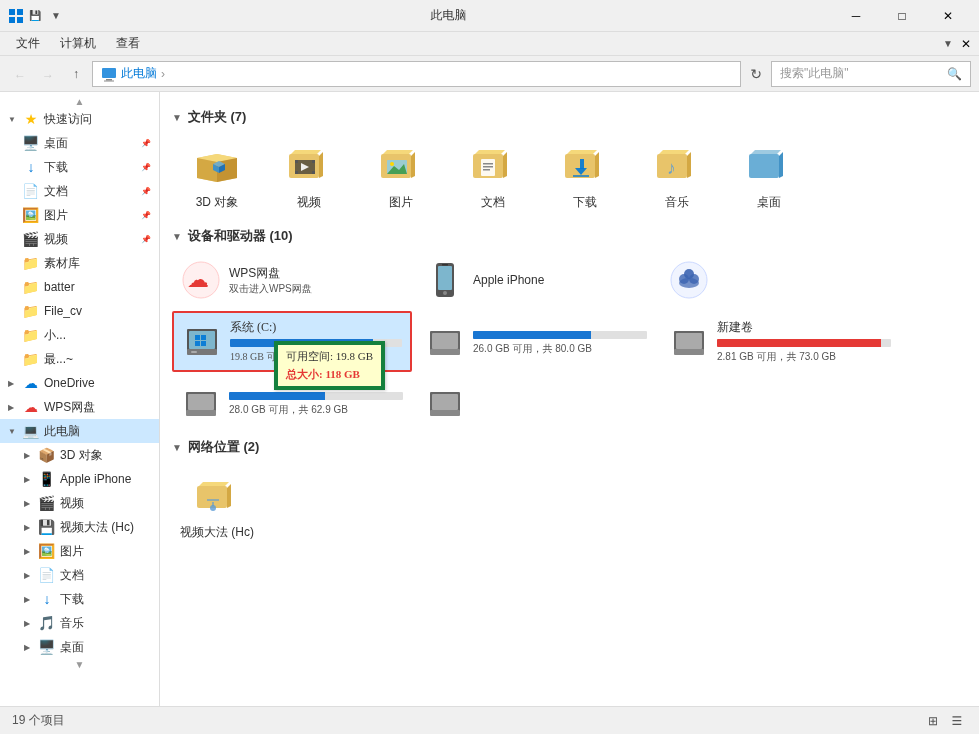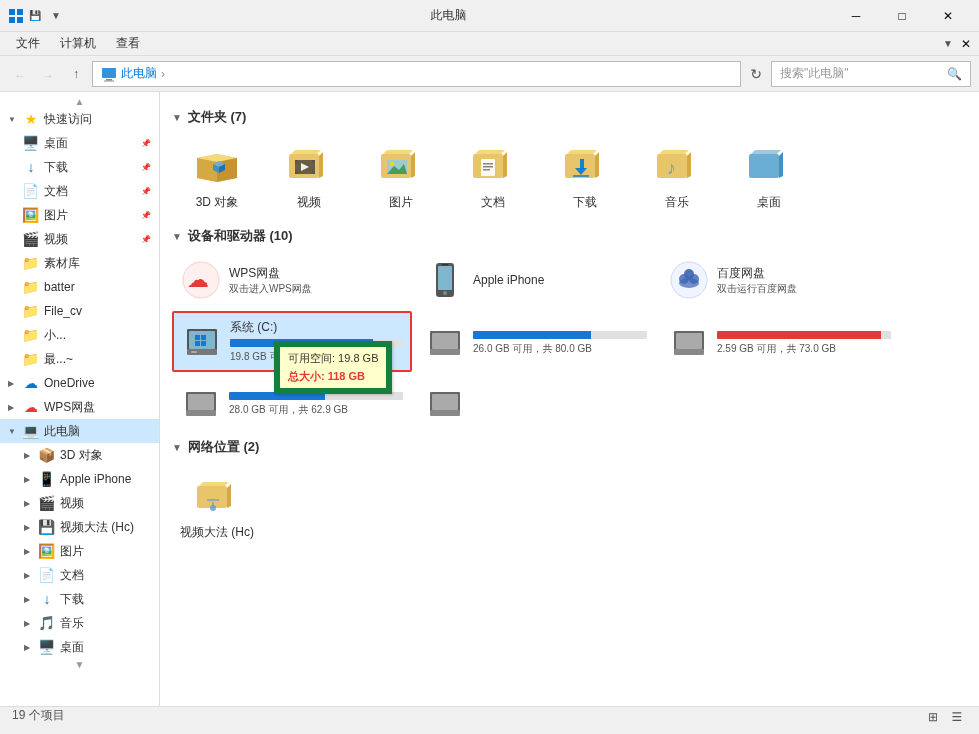--- a/index.html
+++ b/index.html
@@ -164,39 +164,39 @@
     .drive-item .name { font-size: 12px; color: #333; font-weight: 500; }
     .drive-item .progress-bar-wrap { width: 100%; height: 8px; background: #e0e0e0; margin: 3px 0; border-radius: 1px; overflow: hidden; }
     .drive-item .progress-bar { height: 100%; background: #1976d2; }
     .drive-item .progress-bar.low { background: #e53935; }
     .drive-item .stats { font-size: 10px; color: #555; }
 
     
     .tooltip {
       position: absolute;
       background: #ffffcc;
-      border: 6px solid #15803d;
+      border: 4px solid #15803d;
       padding: 3px 8px;
       font-size: 11px;
       color: #333;
       white-space: nowrap;
       z-index: 100;
       box-shadow: 1px 1px 3px rgba(0,0,0,0.2);
       pointer-events: none;
     }
     .tooltip .tip-row { line-height: 1.6; }
     .tooltip .tip-row.red { color: #e53935; font-weight: 600; }
 
     
     .status-bar {
       height: 28px;
       background: #f0f0f0;
       border-top: 1px solid #ddd;
       display: flex;
-      align-items: flex-start;
+      align-items: center;
       padding: 0 12px;
       font-size: 12px;
       color: #555;
       justify-content: space-between;
     }
     .status-bar-right { display: flex; gap: 4px; }
     .view-btn { width: 20px; height: 20px; display: flex; align-items: center; justify-content: center; cursor: pointer; font-size: 12px; }
 
     
     ::-webkit-scrollbar { width: 8px; }
@@ -541,27 +541,23 @@
         <div class="icon">
           <svg width="38" height="38" viewBox="0 0 38 38">
             <circle cx="19" cy="19" r="18" fill="#f0f4ff" stroke="#ccd9ff" stroke-width="1"></circle>
 
             <circle cx="14" cy="18" r="5" fill="#3c64b1" opacity="0.8"></circle>
             <circle cx="24" cy="18" r="5" fill="#3c64b1" opacity="0.8"></circle>
             <circle cx="19" cy="13" r="5" fill="#3c64b1" opacity="0.9"></circle>
             <ellipse cx="19" cy="22" rx="10" ry="5" fill="#3c64b1" opacity="0.7"></ellipse>
           </svg>
         </div>
-        <div class="info">
-          <div class="name">百度网盘</div>
-          <div class="stats">双击运行百度网盘</div>
-        </div>
-      </div>
-
-      <div class="drive-item highlight" style="position:relative;">
+      </div>
+
+      <div class="drive-item highlight" style="position:relative;font-family:Liberation Serif, serif;">
         <div class="icon">
           <svg width="38" height="38" viewBox="0 0 38 38">
 
             <rect x="4" y="6" width="30" height="22" rx="1" fill="#555"></rect>
             <rect x="6" y="8" width="26" height="18" rx="1" fill="#87ceeb" opacity="0.8"></rect>
             <rect x="4" y="26" width="30" height="6" rx="1" fill="#777"></rect>
             <rect x="8" y="28" width="6" height="2" rx="1" fill="#aaa"></rect>
 
             <rect x="12" y="12" width="5" height="5" fill="#0078d7" opacity="0.9"></rect>
             <rect x="18" y="12" width="5" height="5" fill="#0078d7" opacity="0.9"></rect>
@@ -602,24 +598,25 @@
 
       <div class="drive-item">
         <div class="icon">
           <svg width="38" height="38" viewBox="0 0 38 38">
             <rect x="4" y="8" width="30" height="20" rx="1" fill="#666"></rect>
             <rect x="6" y="10" width="26" height="16" rx="1" fill="#bbb" opacity="0.8"></rect>
             <rect x="4" y="26" width="30" height="6" rx="1" fill="#888"></rect>
           </svg>
         </div>
         <div class="info">
+          <div class="name">新建卷</div>
           <div class="progress-bar-wrap">
             <div class="progress-bar low" style="width:94%;"></div>
           </div>
-          <div class="stats">2.59 GB 可用，共 73.0 GB</div>
+          <div class="stats">2.81 GB 可用，共 73.0 GB</div>
         </div>
       </div>
 
       <div class="drive-item">
         <div class="icon">
           <svg width="38" height="38" viewBox="0 0 38 38">
             <rect x="4" y="8" width="30" height="20" rx="1" fill="#666"></rect>
             <rect x="6" y="10" width="26" height="16" rx="1" fill="#bbb" opacity="0.8"></rect>
             <rect x="4" y="26" width="30" height="6" rx="1" fill="#888"></rect>
           </svg>

